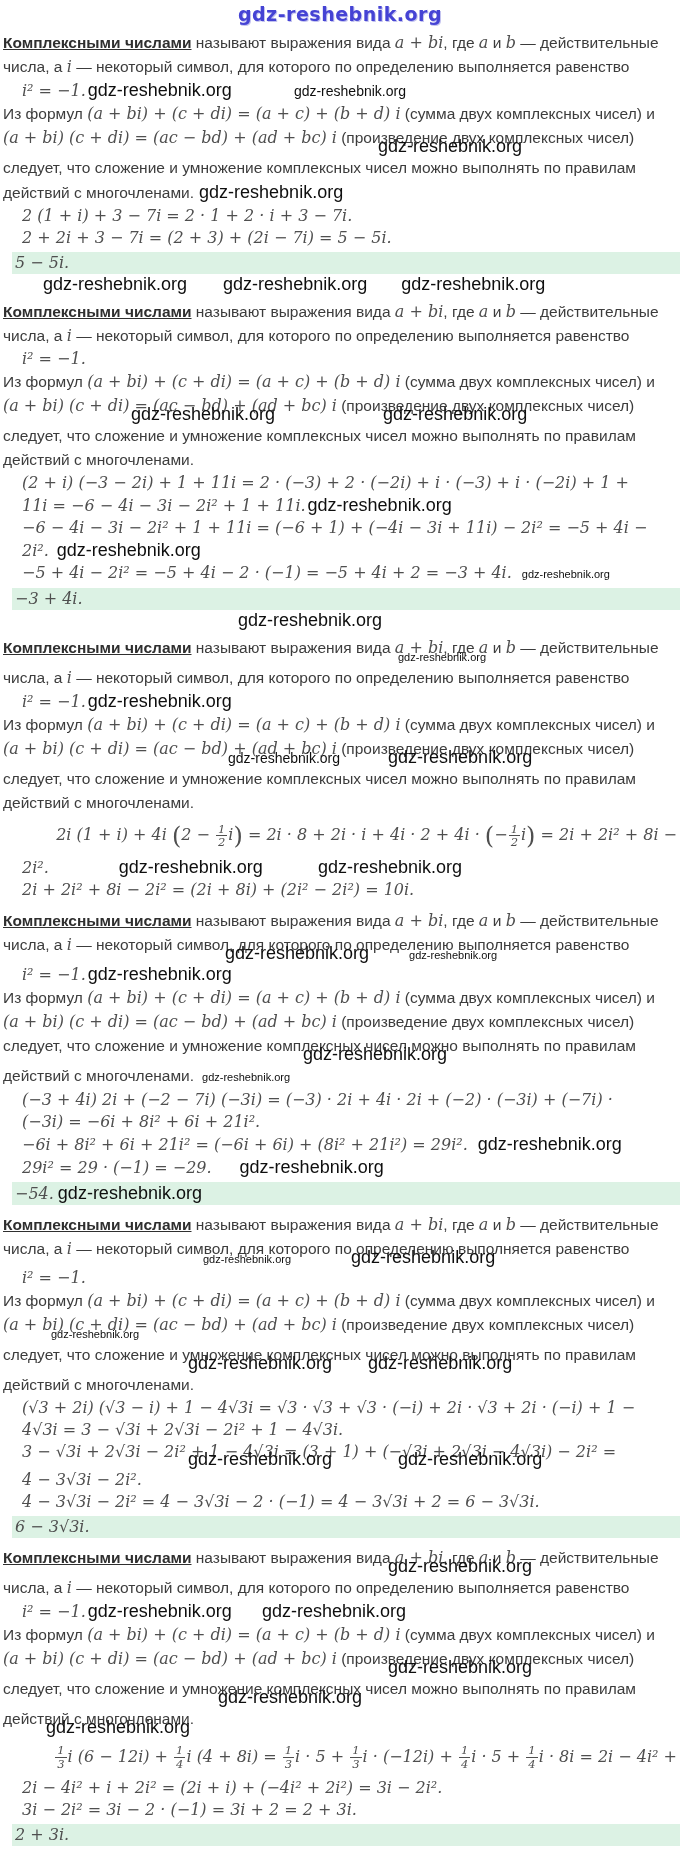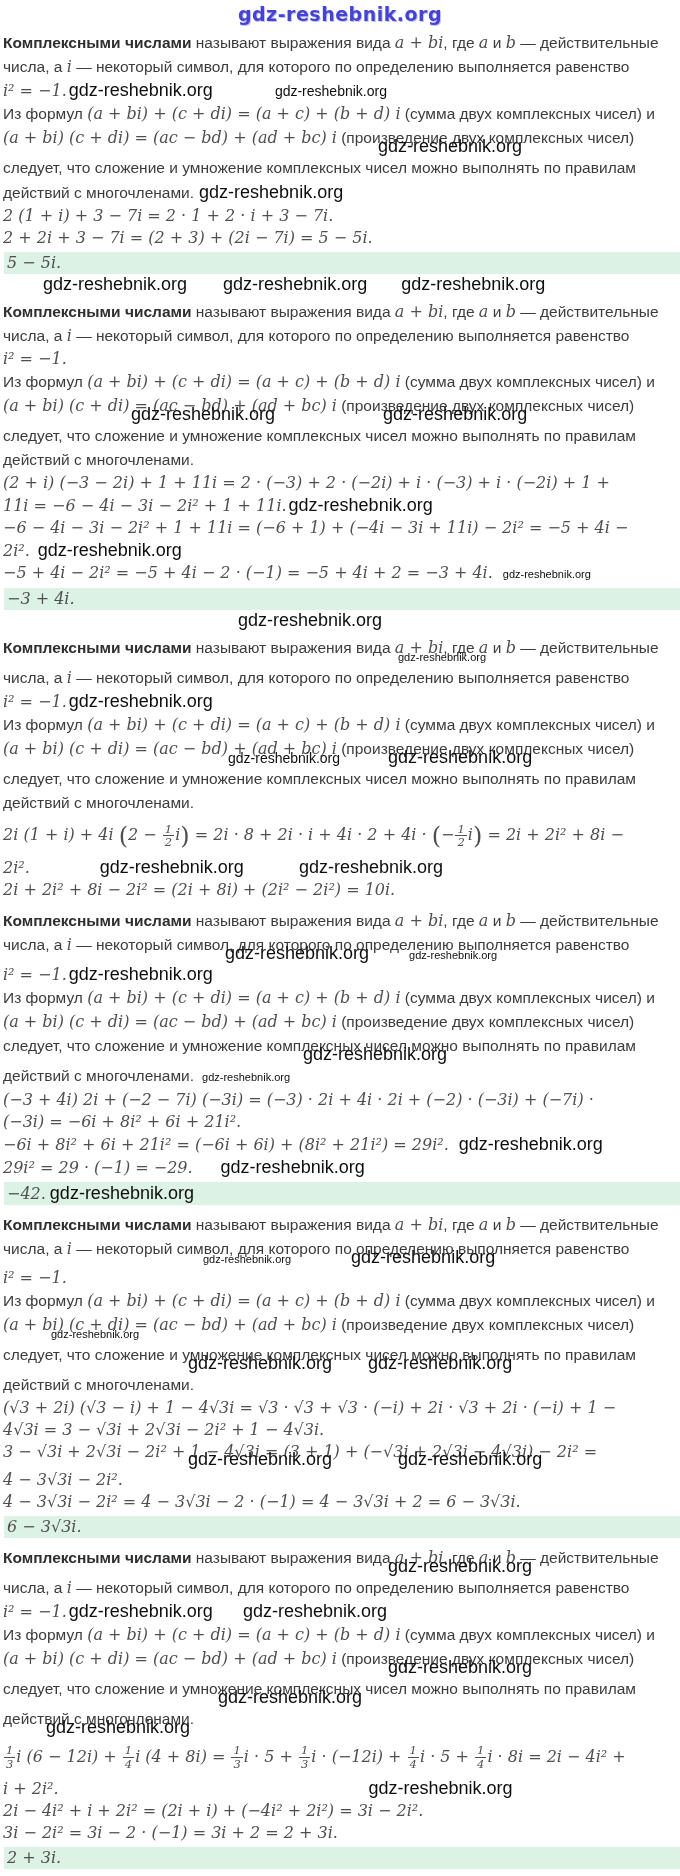--- a/index.html
+++ b/index.html
@@ -38,41 +38,42 @@
   .row.text{
     font-size:15.5px;
     line-height:24px;
   }
   .row.math{
     font-family:"DejaVu Serif",serif;
     font-style:italic;
     font-size:16px;
     line-height:22px;
     color:var(--math-color);
-  }
-  .row.tall{line-height:40px;}
+    margin-left:19px;
+  }
+  .row.tall{line-height:40px;text-align:right;}
   .row.answer{
     background:var(--answer-bg);
     font-family:"DejaVu Serif",serif;
     font-style:italic;
     font-size:16px;
     line-height:22px;
     color:var(--math-color);
-    margin:3px 0 2px 4px;
+    margin:3px 0 2px 12px;
   }
   .row.wm-ov{
     height:6px;
     line-height:6px;
   }
   .row.wm-ov .wm{position:relative;top:-7px;}
   .row.wm-row{
     height:16px;
     line-height:16px;
   }
-  .bold{font-weight:bold;color:#2f2f2f;}
+  .bold{font-weight:bold;color:#2f2f2f;text-decoration:underline;}
   .m{
     font-family:"DejaVu Serif",serif;
     font-style:italic;
     color:var(--math-color);
   }
   .row.text .m{font-size:16px;}
   .wm{
     font-family:"Liberation Sans",sans-serif;
     font-style:normal;
     color:var(--wm-color);
@@ -167,21 +168,21 @@
       <div class="row math"><span class="m">i² = −1.</span><span class="gap" style="width: 2px;"></span><span class="wm wm-lg">gdz-reshebnik.org</span></div>
       <div class="row text"><span class="txt">Из формул </span><span class="m">(a + bi) + (c + di) = (a + c) + (b + d) i</span><span class="txt"> (сумма двух комплексных чисел) и</span></div>
       <div class="row text"><span class="m">(a + bi) (c + di) = (ac − bd) + (ad + bc) i</span><span class="txt"> (произведение двух комплексных чисел)</span></div>
       <div class="row text"><span class="txt">следует, что сложение и умножение комплексных чисел можно выполнять по правилам</span></div>
       <div class="row wm-ov"><span class="gap" style="width: 300px;"></span><span class="wm wm-lg">gdz-reshebnik.org</span></div>
       <div class="row text"><span class="txt">действий с многочленами.</span><span class="gap" style="width: 8px;"></span><span class="wm wm-sm">gdz-reshebnik.org</span></div>
       <div class="row math"><span class="m">(−3 + 4i) 2i + (−2 − 7i) (−3i) = (−3) · 2i + 4i · 2i + (−2) · (−3i) + (−7i) ·</span></div>
       <div class="row math"><span class="m">(−3i) = −6i + 8i² + 6i + 21i².</span></div>
       <div class="row math"><span class="m">−6i + 8i² + 6i + 21i² = (−6i + 6i) + (8i² + 21i²) = 29i².</span><span class="gap" style="width: 10px;"></span><span class="wm wm-lg">gdz-reshebnik.org</span></div>
       <div class="row math"><span class="m">29i² = 29 · (−1) = −29.</span><span class="gap" style="width: 28px;"></span><span class="wm wm-lg">gdz-reshebnik.org</span></div>
-      <div class="row answer"><span class="m">−42.</span><span class="gap" style="width: 4px;"></span><span class="wm wm-lg">gdz-reshebnik.org</span></div>
+      <div class="row answer"><span class="m">−54.</span><span class="gap" style="width: 4px;"></span><span class="wm wm-lg">gdz-reshebnik.org</span></div>
     </div>
     <div class="block">
       <div class="row text"><span class="bold">Комплексными числами</span><span class="txt"> называют выражения вида </span><span class="m">a + bi</span><span class="txt">, где </span><span class="m">a</span><span class="txt"> и </span><span class="m">b</span><span class="txt"> — действительные</span></div>
       <div class="row text"><span class="txt">числа, а </span><span class="m">i</span><span class="txt"> — некоторый символ, для которого по определению выполняется равенство</span></div>
       <div class="row wm-ov"><span class="gap" style="width: 200px;"></span><span class="wm wm-sm">gdz-reshebnik.org</span><span class="gap" style="width: 60px;"></span><span class="wm wm-lg">gdz-reshebnik.org</span></div>
       <div class="row math"><span class="m">i² = −1.</span></div>
       <div class="row text"><span class="txt">Из формул </span><span class="m">(a + bi) + (c + di) = (a + c) + (b + d) i</span><span class="txt"> (сумма двух комплексных чисел) и</span></div>
       <div class="row text"><span class="m">(a + bi) (c + di) = (ac − bd) + (ad + bc) i</span><span class="txt"> (произведение двух комплексных чисел)</span></div>
       <div class="row wm-ov"><span class="gap" style="width: 48px;"></span><span class="wm wm-sm">gdz-reshebnik.org</span></div>
       <div class="row text"><span class="txt">следует, что сложение и умножение комплексных чисел можно выполнять по правилам</span></div>
@@ -219,18 +220,17 @@
         </span><span class="m">i · 5 + </span><span class="frac">
           <span class="num">1</span>
           <span class="den">3</span>
         </span><span class="m">i · (−12i) + </span><span class="frac">
           <span class="num">1</span>
           <span class="den">4</span>
         </span><span class="m">i · 5 + </span><span class="frac">
           <span class="num">1</span>
           <span class="den">4</span>
         </span><span class="m">i · 8i = 2i − 4i² +</span></div>
-      <div class="row math"><span class="m">i + 2i².</span><span class="gap" style="width: 310px;"></span><span class="wm wm-lg">gdz-reshebnik.org</span></div>
       <div class="row math"><span class="m">2i − 4i² + i + 2i² = (2i + i) + (−4i² + 2i²) = 3i − 2i².</span></div>
       <div class="row math"><span class="m">3i − 2i² = 3i − 2 · (−1) = 3i + 2 = 2 + 3i.</span></div>
       <div class="row answer"><span class="m">2 + 3i.</span></div>
     </div>
   </div>
 
 </body></html>

